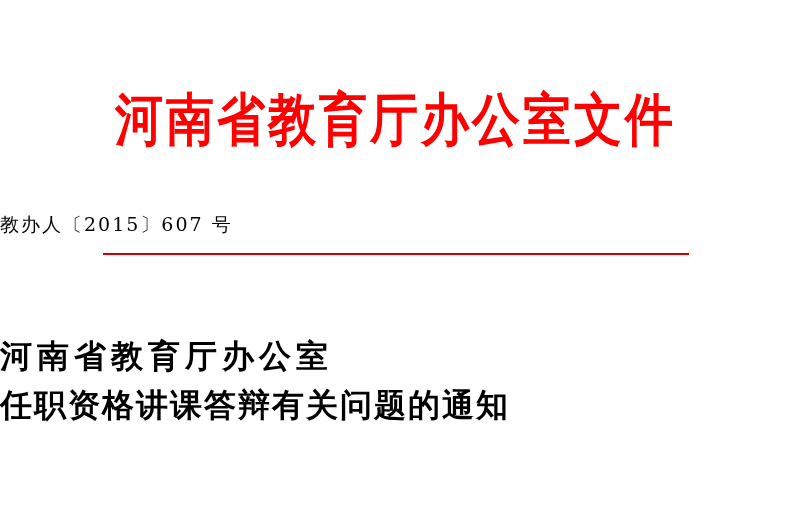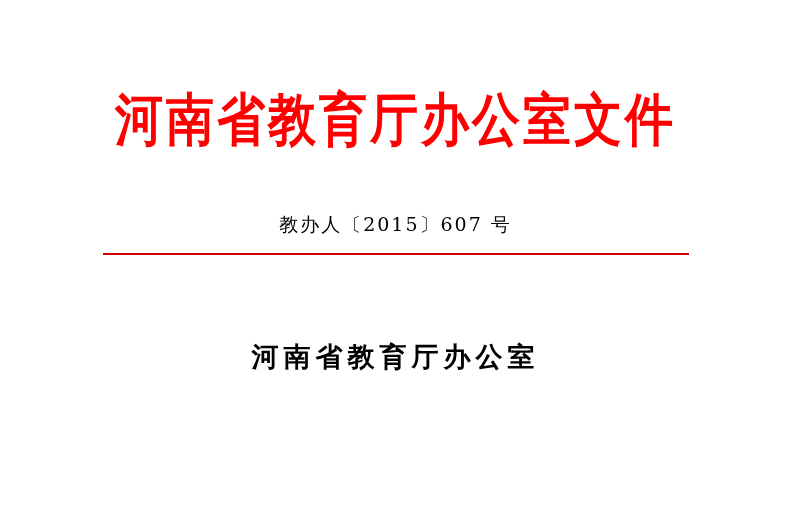--- a/index.html
+++ b/index.html
@@ -30,21 +30,20 @@
     white-space: nowrap;
     transform: scaleY(1.18);
     transform-origin: top center;
   }
   
   .doc-number {
     position: absolute;
     top: 212px;
     left: 0;
     right: 0;
-    text-align: center;
     color: #000000;
     font-family: "DejaVu Serif", serif;
     font-size: 19px;
     letter-spacing: 2px;
     white-space: nowrap;
   }
   
   .red-line {
     position: absolute;
     top: 253px;
@@ -52,25 +51,25 @@
     width: 586px;
     height: 2px;
     background: #d00000;
   }
   
   .notice-title {
     position: absolute;
     top: 332px;
     left: 0;
     right: 0;
-    text-align: center;
+    text-align: left;
     color: #000000;
     font-family: "DejaVu Sans", sans-serif;
     font-weight: bold;
-    font-size: 27px;
+    font-size: 32px;
     line-height: 49px;
     white-space: nowrap;
   }
   .notice-line {
     letter-spacing: 2px;
   }
   .notice-line.issuer {
     letter-spacing: 5px;
   }
 </style>
@@ -80,15 +79,16 @@
 <div class="page">
 
   <div class="header-title">河南省教育厅办公室文件</div>
 
   <div class="doc-number">教办人〔2015〕607 号</div>
 
   <div class="red-line"></div>
 
   <div class="notice-title">
     <div class="notice-line issuer">河南省教育厅办公室</div>
+    <div class="notice-line">任职资格讲课答辩有关问题的通知</div>
   </div>
 
 </div>
 
 </body></html>

